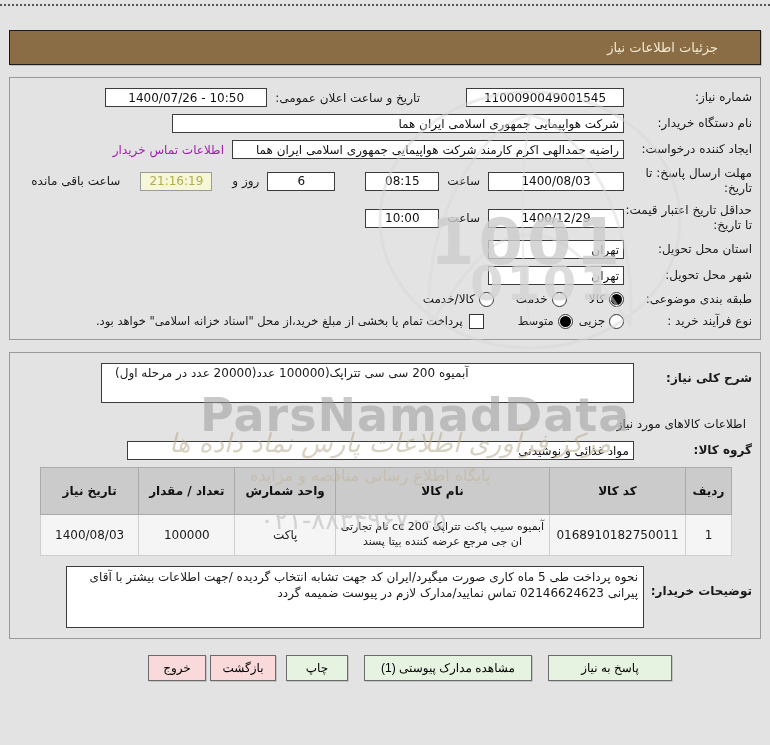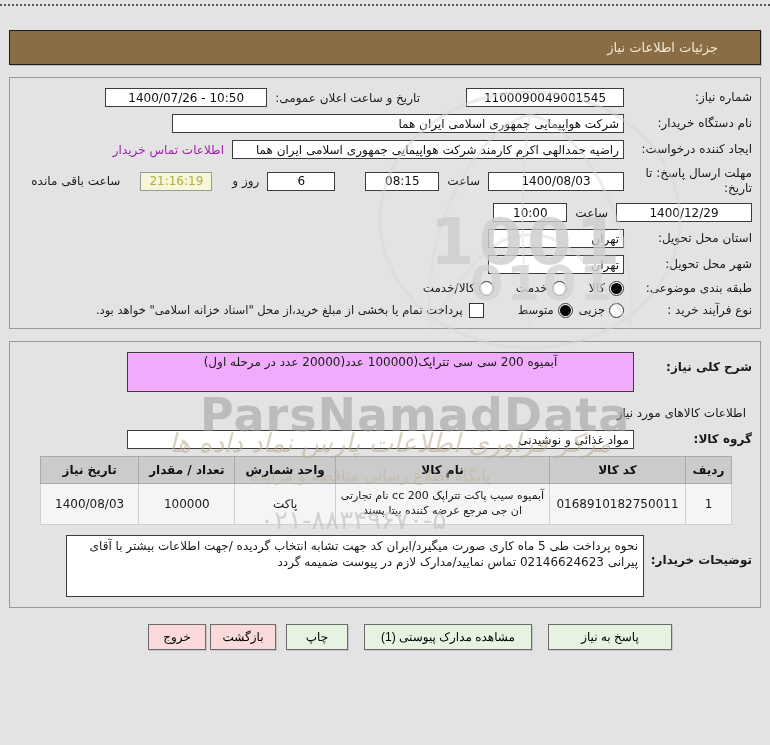--- a/index.html
+++ b/index.html
@@ -31,26 +31,26 @@
   .remain{
     background:#f6f6d8;border:1px solid #9a9a9a;color:#b3ac4a;height:17px;width:70px;
     display:inline-flex;align-items:center;justify-content:center;direction:ltr;font-size:12px;margin:0 12px;
   }
   .radio{width:13px;height:13px;border:1px solid #333;border-radius:50%;background:#fff;
     display:inline-block;position:relative;margin-left:4px;flex:0 0 13px;}
   .radio.sel::after{content:"";position:absolute;inset:1px;background:#000;border-radius:50%;}
   .checkbox{width:13px;height:13px;border:1px solid #333;background:#fff;display:inline-block;margin-left:6px;flex:0 0 13px;}
   .opt{display:inline-flex;margin-left:22px;}
   .bold{font-weight:bold;}
-  .descbox{background:#f0abfc;border:1px solid #3c3c3c;width:505px;height:34px;padding:2px 0;text-align:center;overflow:hidden;}
+  .descbox{background:#ffffff;border:1px solid #3c3c3c;width:505px;height:34px;padding:2px 13px;text-align:left;overflow:hidden;}
   .notesbox{background:#fff;border:1px solid #3c3c3c;width:566px;height:56px;padding:2px 5px;text-align:right;overflow:hidden;line-height:1.4;}
   .sec-heading{font-weight:normal;margin:14px 6px 10px 0;}
   table.items{border-collapse:collapse;margin:4px 20px 10px auto;width:692px;font-size:12px;}
   table.items th{
-    background:#cbcbcb;border:1px solid #aaa;font-weight:bold;padding:6px 4px;color:#111;
+    background:#cbcbcb;border:1px solid #aaa;font-weight:bold;padding:16px 4px;color:#111;
   }
   table.items td{
     background:#f5f5f5;border:1px solid #cfcfcf;padding:5px 4px;text-align:center;vertical-align:middle;
   }
   td.num,th.num{direction:ltr;}
   .name-cell{font-size:11px;line-height:1.35;}
   .btn-row{display:flex;align-items:center;margin:16px 98px 0 0;gap:16px;}
   .btn{
     height:26px;border:1px solid #6b6b6b;display:inline-flex;align-items:center;justify-content:center;
     padding:0 14px;font-size:12px;cursor:pointer;box-shadow:1px 1px 0 #c5c5c5;white-space:nowrap;
@@ -125,20 +125,21 @@
       <span class="lbl">ساعت</span>
       <input class="tb center" style="width: 64px;" readonly="" value="08:15">
       <input class="tb center" style="width: 58px; margin-right: 30px;" readonly="" value="6">
       <span class="lbl">روز و</span>
       <span class="remain">21:16:19</span>
       <span class="lbl">ساعت باقی مانده</span>
     </div>
   </div>
 
   <div class="frow">
+    <div class="flabel">حداقل تاریخ اعتبار قیمت: تا تاریخ:</div>
     <div class="fcontent">
       <input class="tb center" style="width: 126px;" readonly="" value="1400/12/29">
       <span class="lbl">ساعت</span>
       <input class="tb center" style="width: 64px;" readonly="" value="10:00">
     </div>
   </div>
 
   <div class="frow">
     <div class="flabel">استان محل تحویل:</div>
     <div class="fcontent">

